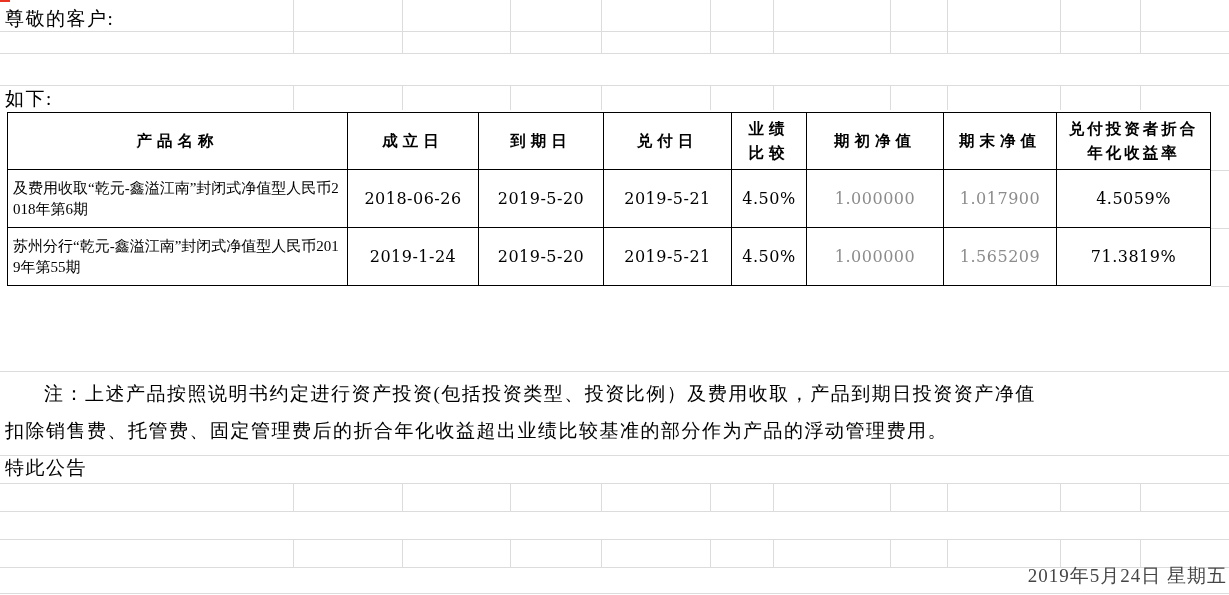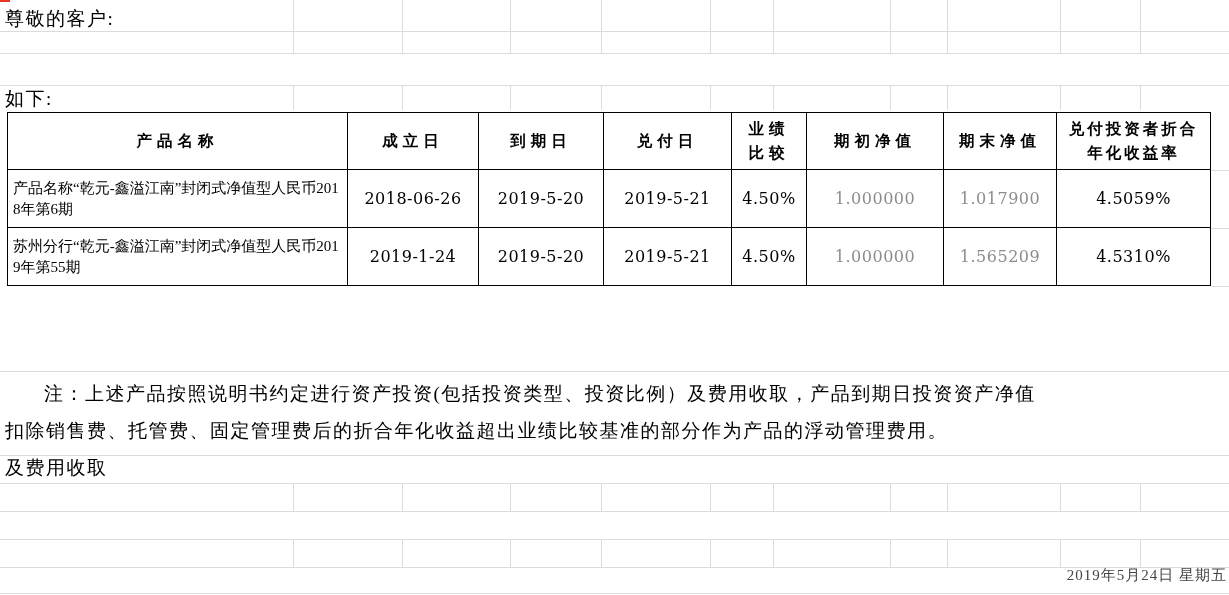--- a/index.html
+++ b/index.html
@@ -24,21 +24,21 @@
 
   
   .txt{position:absolute;white-space:nowrap;font-size:19px;letter-spacing:1.5px;line-height:25px;}
   .greeting{left:5px;top:6px;}
   .intro-1{left:73px;top:58px;}
   .intro-2{left:5px;top:86px;}
   .note-1{left:44px;top:381px;}
   .note-2{left:5px;top:418px;}
   .closing{left:5px;top:455px;}
   .signature{top:506px;right:16px;font-size:18px;letter-spacing:1px;color:var(--signature-text);}
-  .docdate{top:563px;right:2px;font-size:15px;letter-spacing:1px;color:var(--signature-text);}
+  .docdate{top:563px;right:2px;font-size:19px;letter-spacing:1px;color:var(--signature-text);}
 
   
   table.sheet-table{
     position:absolute;left:7px;top:112px;width:1203px;
     border-collapse:collapse;table-layout:fixed;padding-left:18px;
   }
   table.sheet-table th,table.sheet-table td{
     border:1px solid var(--table-border);
     overflow:hidden;
   }
@@ -149,40 +149,40 @@
         <th class="hcell">业绩
 比较</th>
         <th class="hcell">期初净值</th>
         <th class="hcell">期末净值</th>
         <th class="hcell ls-tight">兑付投资者折合
 年化收益率</th>
       </tr>
     </thead>
     <tbody>
       <tr>
-        <td class="td-name">产品名称“乾元-鑫溢江南”封闭式净值型人民币2018年第6期</td>
+        <td class="td-name">及费用收取“乾元-鑫溢江南”封闭式净值型人民币2018年第6期</td>
         <td class="td-num">2018-06-26</td>
         <td class="td-num">2019-5-20</td>
         <td class="td-num">2019-5-21</td>
         <td class="td-num">4.50%</td>
         <td class="td-num muted">1.000000</td>
         <td class="td-num muted">1.017900</td>
         <td class="td-num">4.5059%</td>
       </tr>
       <tr>
         <td class="td-name">苏州分行“乾元-鑫溢江南”封闭式净值型人民币2019年第55期</td>
         <td class="td-num">2019-1-24</td>
         <td class="td-num">2019-5-20</td>
         <td class="td-num">2019-5-21</td>
         <td class="td-num">4.50%</td>
         <td class="td-num muted">1.000000</td>
         <td class="td-num muted">1.565209</td>
-        <td class="td-num">4.5310%</td>
+        <td class="td-num">71.3819%</td>
       </tr>
     </tbody>
   </table>
 
   <div class="txt note-1">注：上述产品按照说明书约定进行资产投资(包括投资类型、投资比例）及费用收取，产品到期日投资资产净值</div>
   <div class="txt note-2">扣除销售费、托管费、固定管理费后的折合年化收益超出业绩比较基准的部分作为产品的浮动管理费用。</div>
-  <div class="txt closing">及费用收取</div>
+  <div class="txt closing">特此公告</div>
   <div class="txt docdate">2019年5月24日 星期五</div>
 
 </div>
 
 </body></html>

